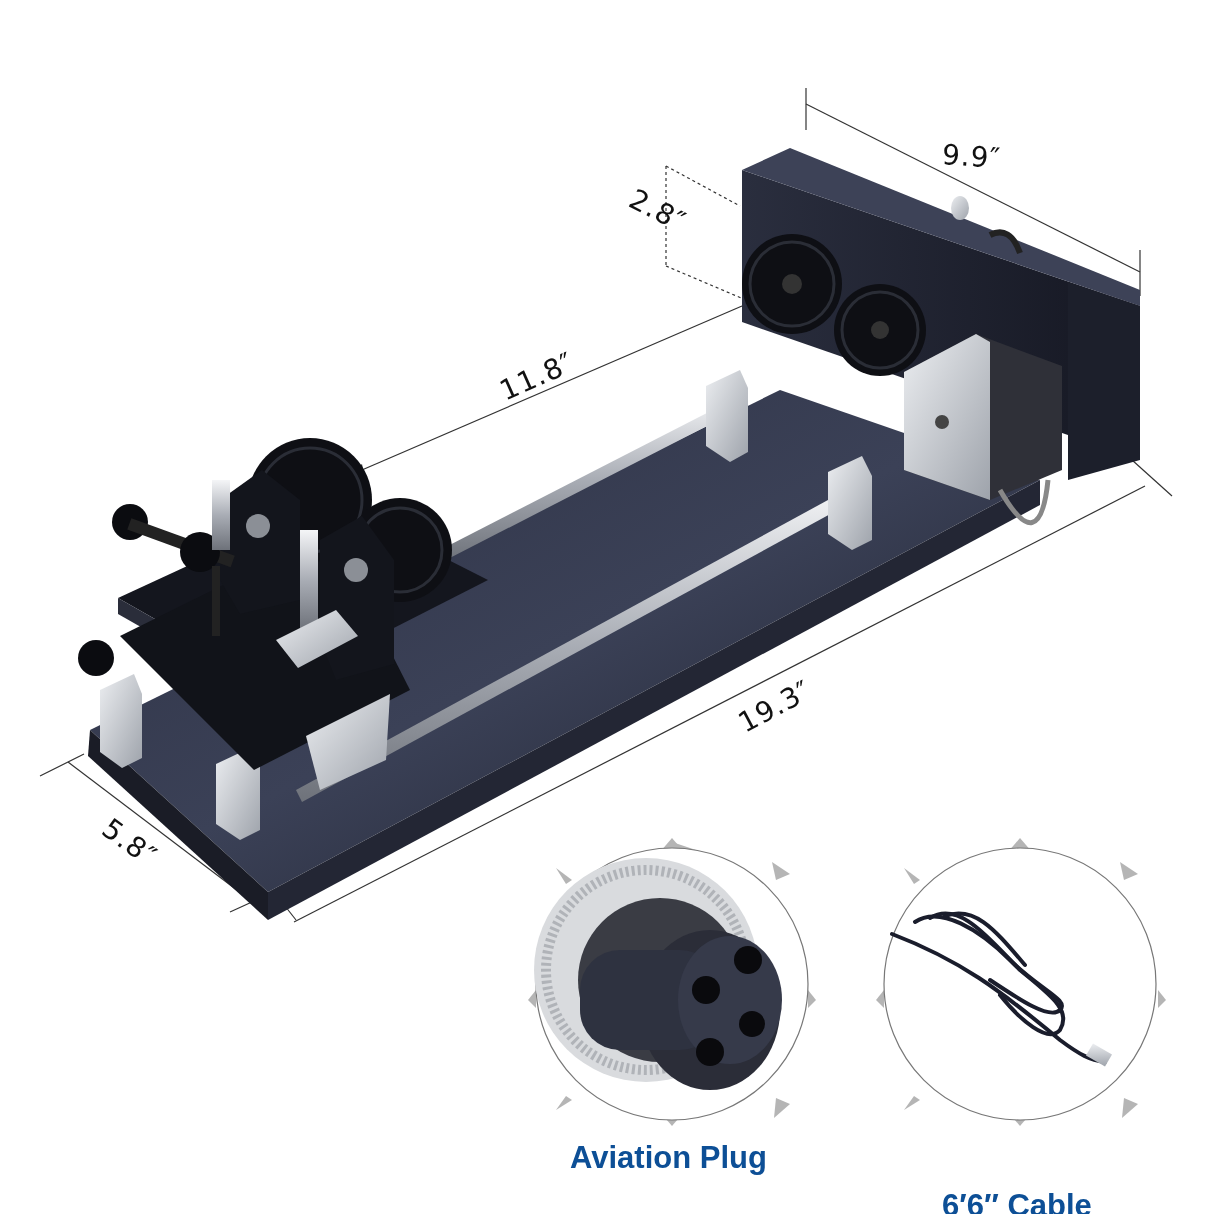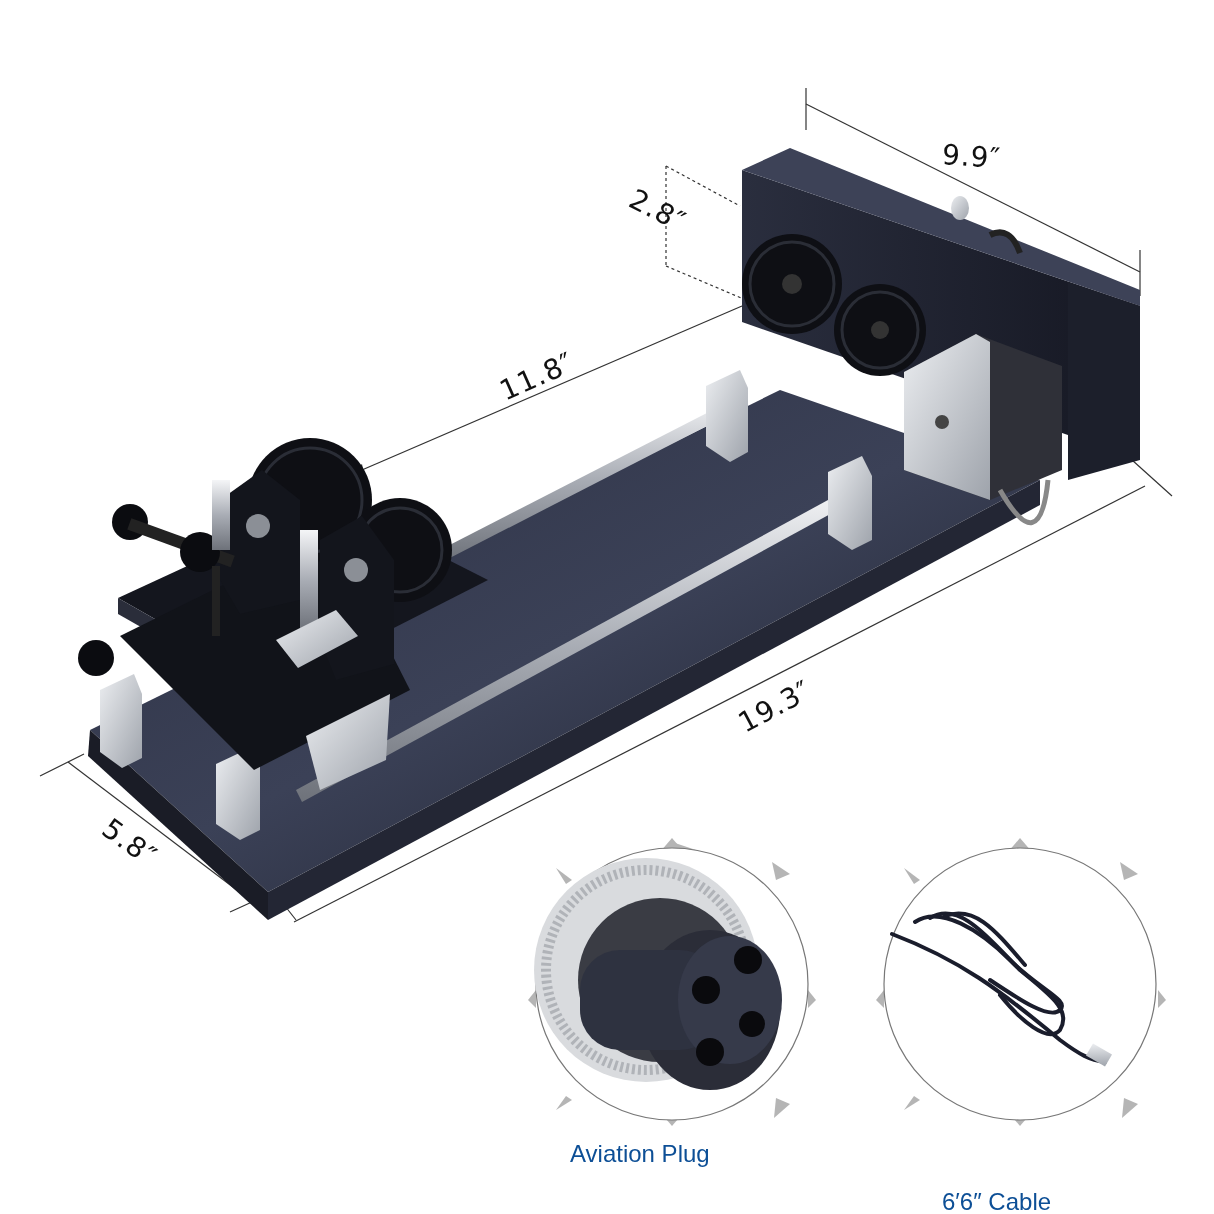--- a/index.html
+++ b/index.html
@@ -1,20 +1,20 @@
 <!DOCTYPE html>
 <html><head>
   <meta charset="utf-8">
   <style>
     html, body { margin: 0; padding: 0; background: #ffffff; }
     body { width: 1214px; height: 1214px; position: relative; overflow: hidden; font-family: "Liberation Sans", sans-serif; }
     .stage { position: absolute; left: 0; top: 0; width: 1214px; height: 1214px; }
     svg { position: absolute; left: 0; top: 0; }
     .dim-label { position: absolute; font-family: "DejaVu Sans", sans-serif; font-size: 28px; color: #111111; white-space: nowrap; transform-origin: center center; letter-spacing: 1px; }
-    .caption { position: absolute; font-family: "Liberation Sans", sans-serif; font-weight: normal; font-size: 24px; color: #0d4f96; white-space: nowrap; }
+    .caption { position: absolute; font-family: "Liberation Sans", sans-serif; font-weight: bold; font-size: 31px; color: #0d4f96; white-space: nowrap; }
   </style>
 </head>
 <body>
 
 <div class="stage">
 <svg width="1214" height="1214" viewBox="0 0 1214 1214">
   <defs>
     <linearGradient id="plate" x1="0" y1="0" x2="1" y2="1">
       <stop offset="0" stop-color="#2c3042"></stop>
       <stop offset="0.5" stop-color="#3b4157"></stop>

